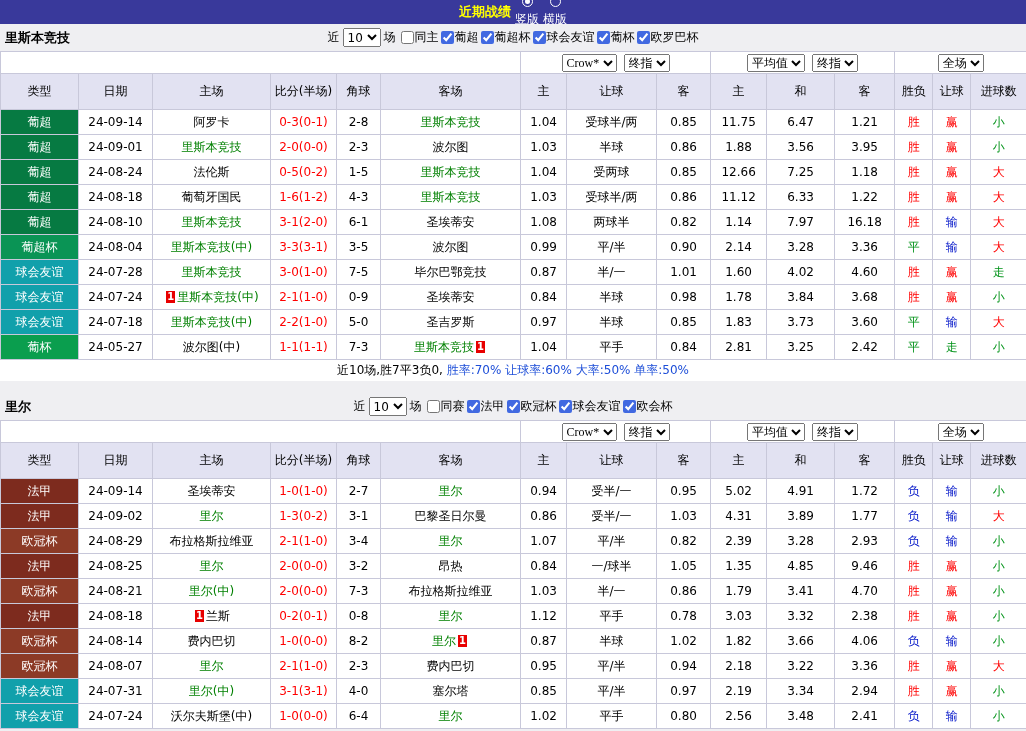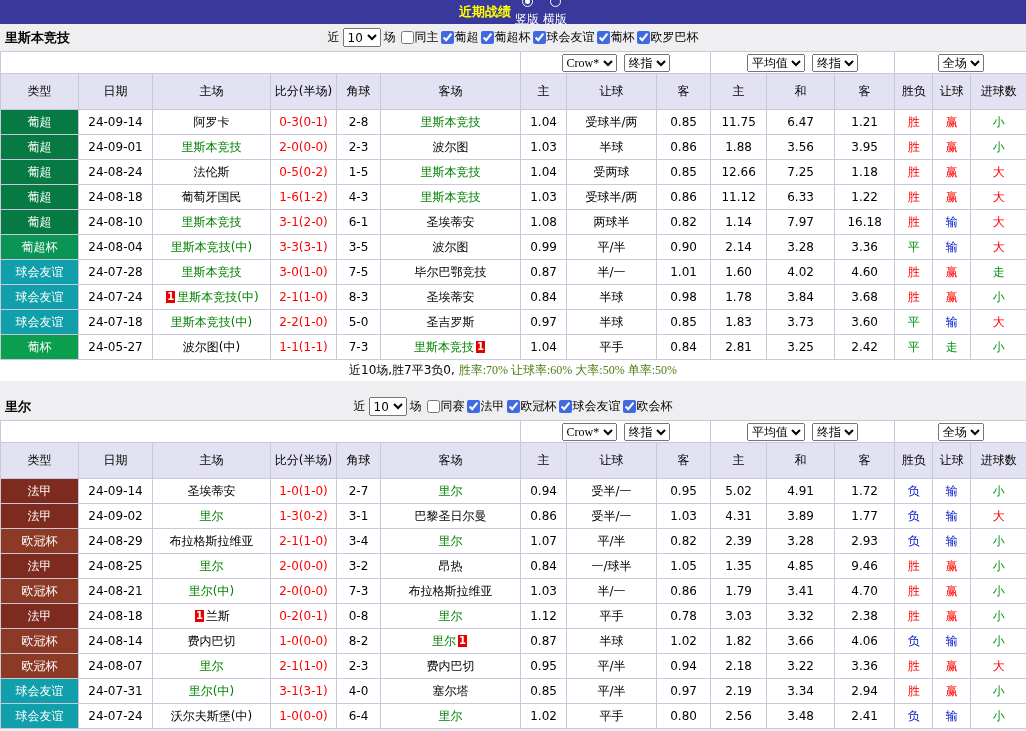--- a/index.html
+++ b/index.html
@@ -52,21 +52,21 @@
   .hl { color: #008000; }
   .c-red { color: #ff0000; }
   .c-green { color: #009218; }
   .c-blue { color: #0013c8; }
   .badge {
     display: inline-block; min-width: 9px; padding: 0 1px; height: 12px; line-height: 12px;
     background: #e80000; color: #fff; font-size: 10px; font-weight: bold;
     margin: 0 2px; vertical-align: 1px;
   }
   .summary { height: 21px; line-height: 21px; text-align: center; background: #fff; }
-  .summary .red { color: #4d7c0f; font-family: Liberation Serif, serif; }
+  .summary .red { color: #1d4ed8; }
   .gap { height: 12px; }
 </style>
 </head>
 <body>
 
 <div class="topbar">
   <span class="title">近期战绩</span>
   <span class="rdo-label">
     <span class="rdo on"></span>
     <span>竖版</span>
@@ -274,21 +274,21 @@
           <td>4.60</td>
           <td class="c-red">胜</td>
           <td class="c-red">赢</td>
           <td class="c-green">走</td>
         </tr>
         <tr>
           <td class="league" style="background:#11a0ab">球会友谊</td>
           <td>24-07-24</td>
           <td><span class="badge">1</span><span class="hl">里斯本竞技(中)</span></td>
           <td class="score">2-1(1-0)</td>
-          <td>8-3</td>
+          <td>0-9</td>
           <td><span class="">圣埃蒂安</span></td>
           <td>0.84</td>
           <td>半球</td>
           <td>0.98</td>
           <td>1.78</td>
           <td>3.84</td>
           <td>3.68</td>
           <td class="c-red">胜</td>
           <td class="c-red">赢</td>
           <td class="c-green">小</td>

